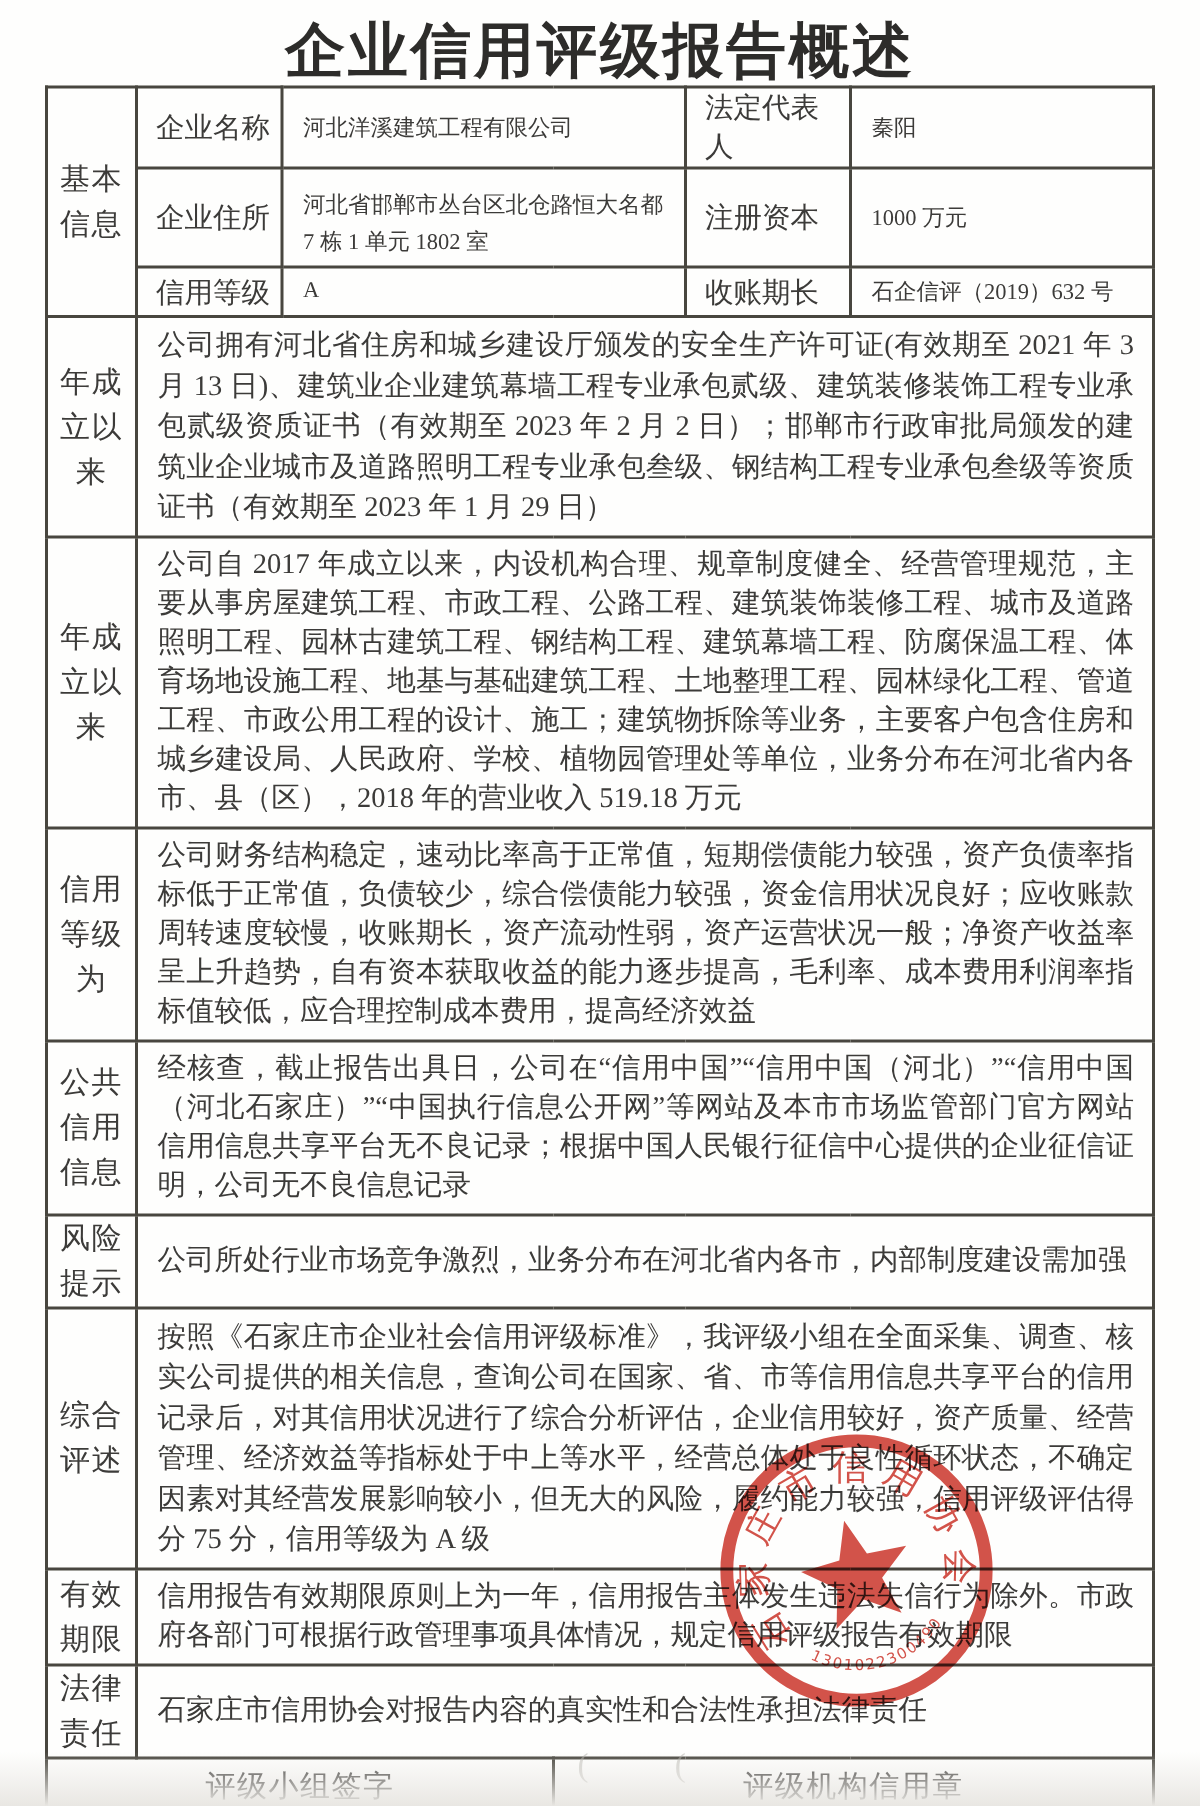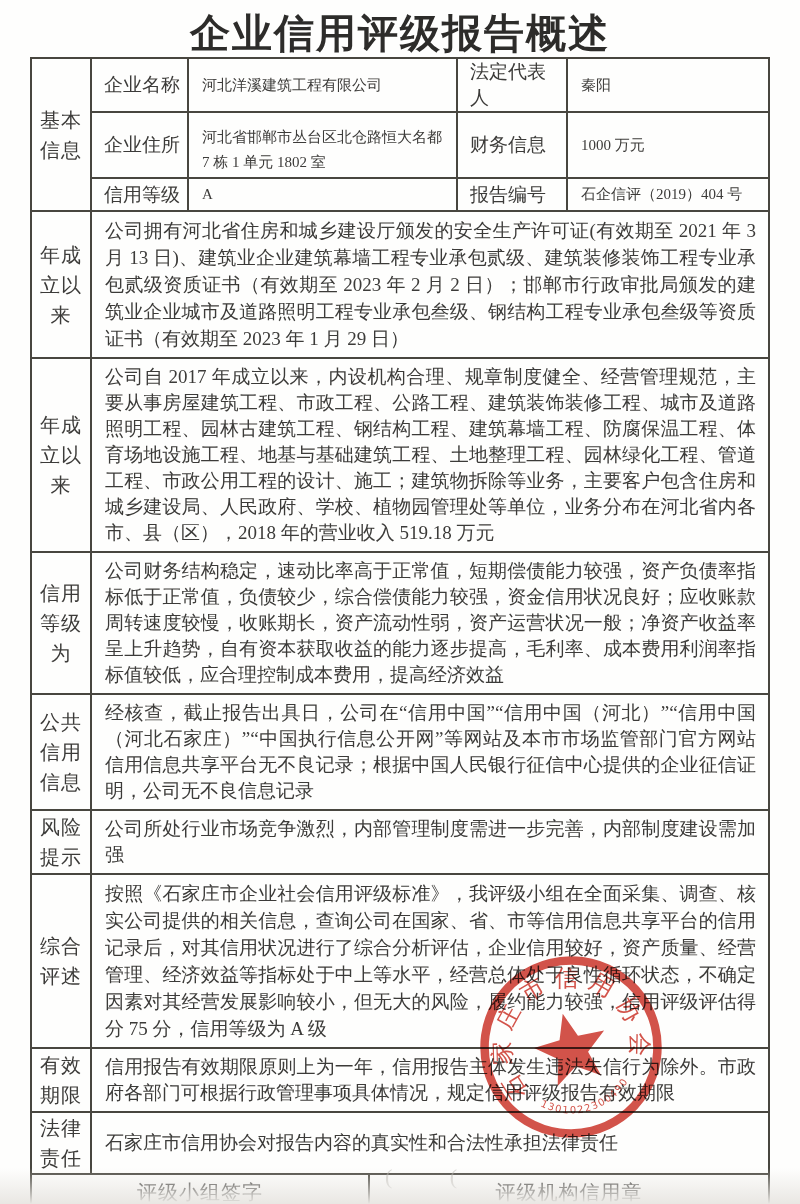--- a/index.html
+++ b/index.html
@@ -71,28 +71,28 @@
         <tr style="height:36px">
       <td rowspan="3" class="seclabel">基本信息</td>
       <td class="sublabel">企业名称</td>
       <td colspan="2" class="value">河北洋溪建筑工程有限公司</td>
       <td class="sublabel">法定代表人</td>
       <td class="value">秦阳</td>
     </tr>
     <tr style="height:52px">
       <td class="sublabel">企业住所</td>
       <td colspan="2" class="value" style="line-height:25px;padding-top:12px;padding-bottom:2px;">河北省邯郸市丛台区北仓路恒大名都 7 栋 1 单元 1802 室</td>
-      <td class="sublabel">财务信息</td>
+      <td class="sublabel">注册资本</td>
       <td class="value">1000 万元</td>
     </tr>
     <tr style="height:33px">
       <td class="sublabel">信用等级</td>
       <td colspan="2" class="value">A</td>
-      <td class="sublabel">报告编号</td>
-      <td class="value">石企信评（2019）404 号</td>
+      <td class="sublabel">收账期长</td>
+      <td class="value">石企信评（2019）632 号</td>
     </tr>
 
     <tr style="height:110px">
       <td class="seclabel">年成立以来</td>
       <td colspan="5" class="content" style="line-height:27px">公司拥有河北省住房和城乡建设厅颁发的安全生产许可证(有效期至 2021 年 3 月 13 日)、建筑业企业建筑幕墙工程专业承包贰级、建筑装修装饰工程专业承包贰级资质证书（有效期至 2023 年 2 月 2 日）；邯郸市行政审批局颁发的建筑业企业城市及道路照明工程专业承包叁级、钢结构工程专业承包叁级等资质证书（有效期至 2023 年 1 月 29 日）</td>
     </tr>
 
     <tr style="height:155px">
       <td class="seclabel">年成立以来</td>
       <td colspan="5" class="content">公司自 2017 年成立以来，内设机构合理、规章制度健全、经营管理规范，主要从事房屋建筑工程、市政工程、公路工程、建筑装饰装修工程、城市及道路照明工程、园林古建筑工程、钢结构工程、建筑幕墙工程、防腐保温工程、体育场地设施工程、地基与基础建筑工程、土地整理工程、园林绿化工程、管道工程、市政公用工程的设计、施工；建筑物拆除等业务，主要客户包含住房和城乡建设局、人民政府、学校、植物园管理处等单位，业务分布在河北省内各市、县（区），2018 年的营业收入 519.18 万元</td>
@@ -103,21 +103,21 @@
       <td colspan="5" class="content">公司财务结构稳定，速动比率高于正常值，短期偿债能力较强，资产负债率指标低于正常值，负债较少，综合偿债能力较强，资金信用状况良好；应收账款周转速度较慢，收账期长，资产流动性弱，资产运营状况一般；净资产收益率呈上升趋势，自有资本获取收益的能力逐步提高，毛利率、成本费用利润率指标值较低，应合理控制成本费用，提高经济效益</td>
     </tr>
 
     <tr style="height:106px">
       <td class="seclabel">公共信用信息</td>
       <td colspan="5" class="content">经核查，截止报告出具日，公司在“信用中国”“信用中国（河北）”“信用中国（河北石家庄）”“中国执行信息公开网”等网站及本市市场监管部门官方网站信用信息共享平台无不良记录；根据中国人民银行征信中心提供的企业征信证明，公司无不良信息记录</td>
     </tr>
 
     <tr style="height:47px">
       <td class="seclabel">风险提示</td>
-      <td colspan="5" class="content">公司所处行业市场竞争激烈，内部管理制度需进一步完善，内部制度建设需加强</td>
+      <td colspan="5" class="content">公司所处行业市场竞争激烈，业务分布在河北省内各市，内部制度建设需加强</td>
     </tr>
 
     <tr style="height:135px">
       <td class="seclabel">综合评述</td>
       <td colspan="5" class="content" style="line-height:27px">按照《石家庄市企业社会信用评级标准》，我评级小组在全面采集、调查、核实公司提供的相关信息，查询公司在国家、省、市等信用信息共享平台的信用记录后，对其信用状况进行了综合分析评估，企业信用较好，资产质量、经营管理、经济效益等指标处于中上等水平，经营总体处于良性循环状态，不确定因素对其经营发展影响较小，但无大的风险，履约能力较强，信用评级评估得分 75 分，信用等级为 A 级</td>
     </tr>
 
     <tr style="height:58px">
       <td class="seclabel">有效期限</td>
       <td colspan="5" class="content">信用报告有效期限原则上为一年，信用报告主体发生违法失信行为除外。市政府各部门可根据行政管理事项具体情况，规定信用评级报告有效期限</td>

